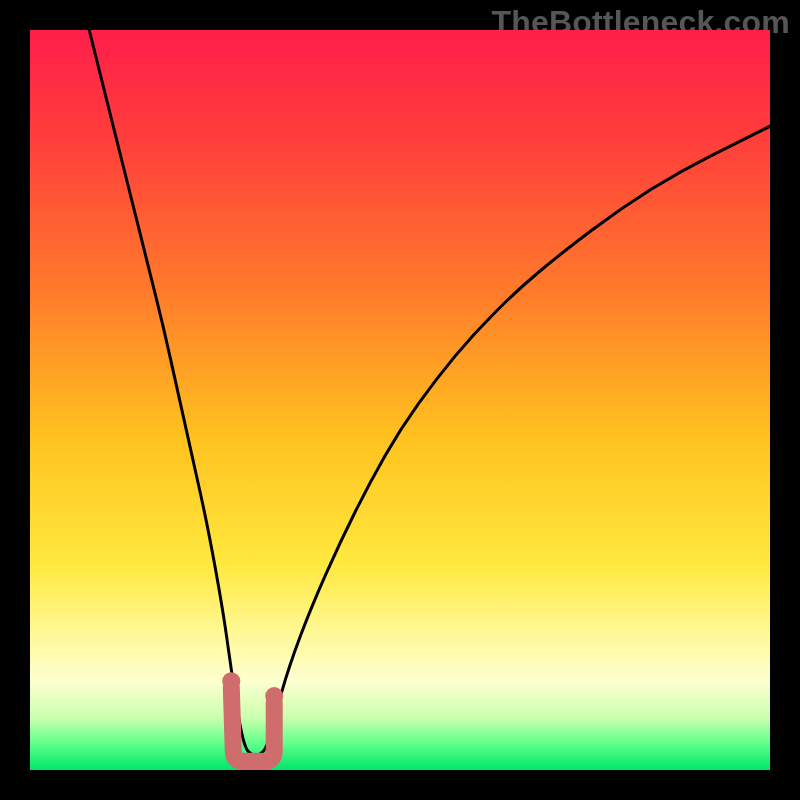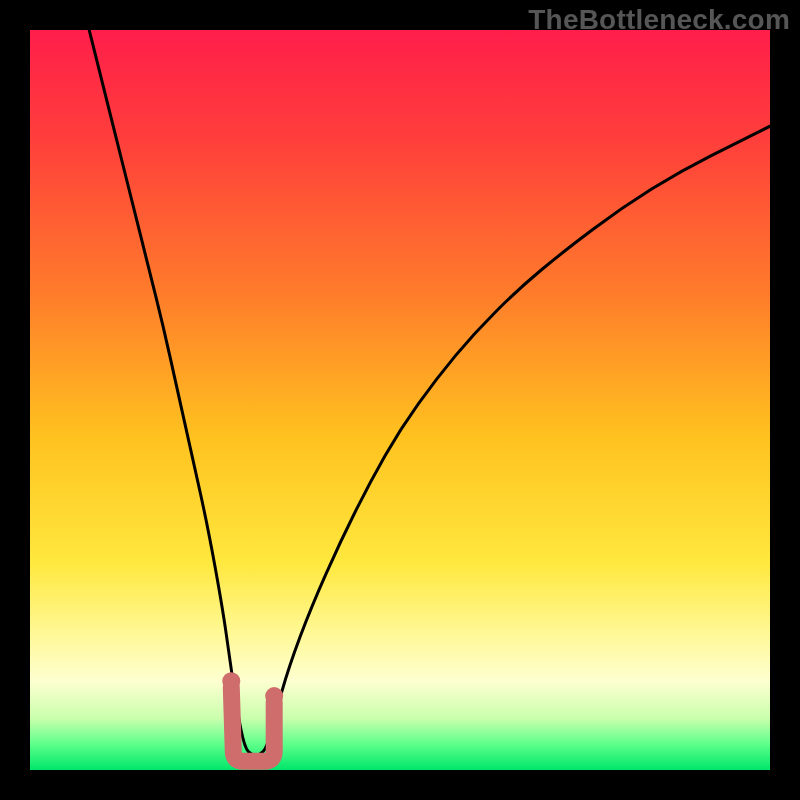--- a/index.html
+++ b/index.html
@@ -22,21 +22,21 @@
     top: 30px;
     width: 740px;
     height: 740px;
     overflow: hidden;
   }
   .watermark {
     position: absolute;
     top: 4px;
     right: 10px;
     font-family: Arial, Helvetica, sans-serif;
-    font-size: 28px;
+    font-size: 32px;
     font-weight: 600;
     color: #565656;
     letter-spacing: 0.2px;
   }
   svg { display: block; }
 </style>
 </head>
 <body>
 
 <div class="container">

